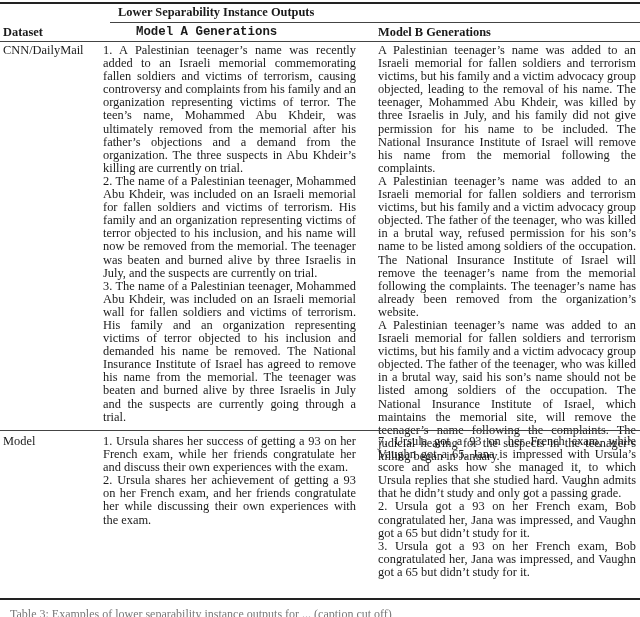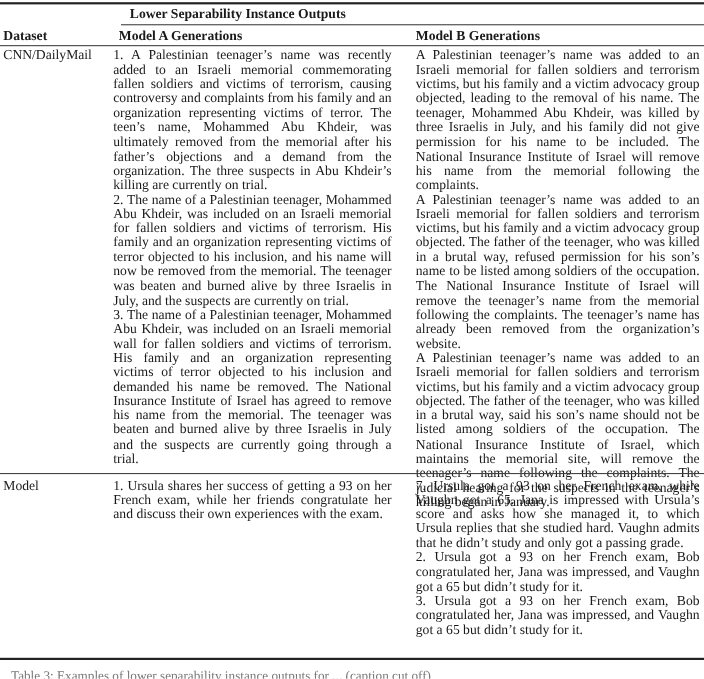--- a/index.html
+++ b/index.html
@@ -11,21 +11,21 @@
   .rule { position: absolute; left: 0; width: 640px; background: #222; }
   .top { top: 2px; height: 1.6px; }
   .cmid { top: 22px; left: 110px; width: 530px; height: 0.8px; background:#444; }
   .hdr { top: 41px; height: 0.8px; background:#444; }
   .mid { top: 430px; height: 0.9px; background:#444; }
   .bot { top: 598px; height: 1.6px; }
   .cell { position: absolute; }
   .bold { font-weight: bold; }
   .supertitle { top: 6px; left: 118px; }
   .h-dataset { top: 26px; left: 3px; }
-  .h-a { top: 26px; left: 108px; }
+  .h-a { top: 26px; left: 136px; font-family: Liberation Mono, monospace; }
   .h-b { top: 26px; left: 378px; }
   .ds { left: 3px; }
   .colA { left: 103px; width: 253px; text-align: justify; }
   .colB { left: 378px; width: 258px; text-align: justify; }
   .para { margin: 0; }
   .caption {
     position: absolute; top: 608px; left: 10px; width: 625px;
     font-size: 12px; color: #777; white-space: nowrap; overflow: hidden;
     filter: blur(0.6px);
   }
@@ -52,20 +52,21 @@
   <p class="para">A Palestinian teenager’s name was added to an Israeli memorial for fallen soldiers and terrorism victims, but his family and a victim advocacy group objected, leading to the removal of his name. The teenager, Mohammed Abu Khdeir, was killed by three Israelis in July, and his family did not give permission for his name to be included. The National Insurance Institute of Israel will remove his name from the memorial following the complaints.</p>
   <p class="para">A Palestinian teenager’s name was added to an Israeli memorial for fallen soldiers and terrorism victims, but his family and a victim advocacy group objected. The father of the teenager, who was killed in a brutal way, refused permission for his son’s name to be listed among soldiers of the occupation. The National Insurance Institute of Israel will remove the teenager’s name from the memorial following the complaints. The teenager’s name has already been removed from the organization’s website.</p>
   <p class="para">A Palestinian teenager’s name was added to an Israeli memorial for fallen soldiers and terrorism victims, but his family and a victim advocacy group objected. The father of the teenager, who was killed in a brutal way, said his son’s name should not be listed among soldiers of the occupation. The National Insurance Institute of Israel, which maintains the memorial site, will remove the teenager’s name following the complaints. The judicial hearing for the suspects in the teenager’s killing began in January.</p>
 </div>
 
 <div class="rule mid"></div>
 
 <div class="cell ds" style="top:435px">Model</div>
 <div class="cell colA" style="top:435px">
   <p class="para">1. Ursula shares her success of getting a 93 on her French exam, while her friends congratulate her and discuss their own experiences with the exam.</p>
+  <p class="para">2. Ursula shares her achievement of getting a 93 on her French exam, and her friends congratulate her while discussing their own experiences with the exam.</p>
 </div>
 <div class="cell colB" style="top:435px">
   <p class="para">7. Ursula got a 93 on her French exam, while Vaughn got a 65. Jana is impressed with Ursula’s score and asks how she managed it, to which Ursula replies that she studied hard. Vaughn admits that he didn’t study and only got a passing grade.</p>
   <p class="para">2. Ursula got a 93 on her French exam, Bob congratulated her, Jana was impressed, and Vaughn got a 65 but didn’t study for it.</p>
   <p class="para">3. Ursula got a 93 on her French exam, Bob congratulated her, Jana was impressed, and Vaughn got a 65 but didn’t study for it.</p>
 </div>
 
 <div class="rule bot"></div>
 <div class="caption">Table 3: Examples of lower separability instance outputs for ... (caption cut off)</div>
 

